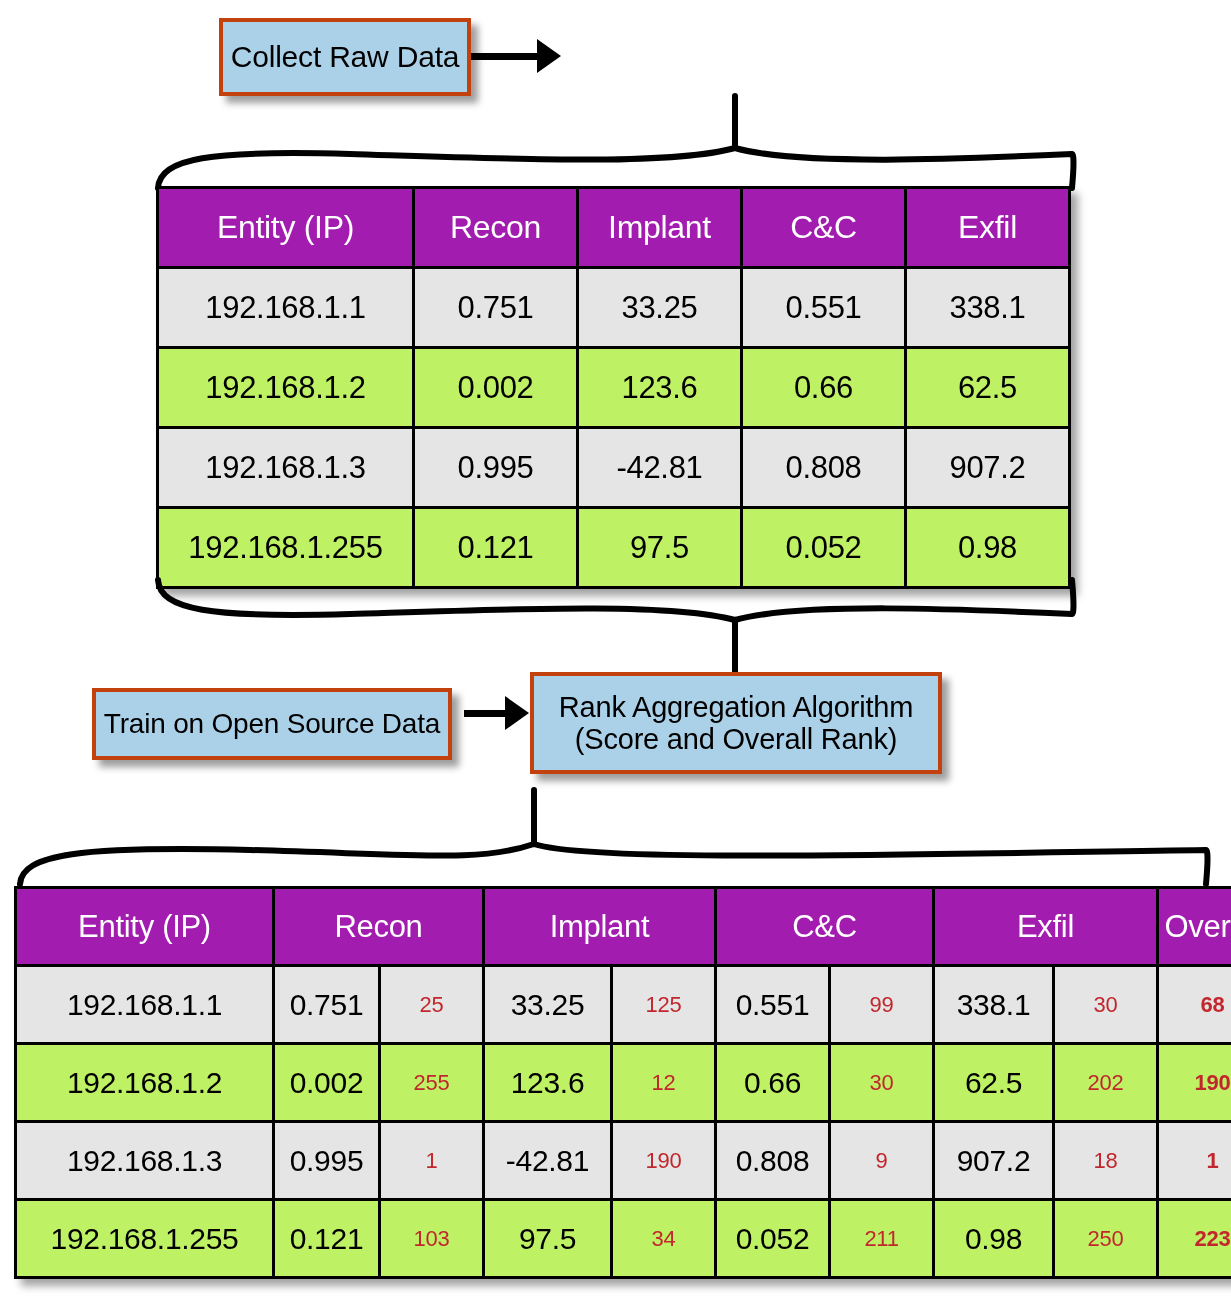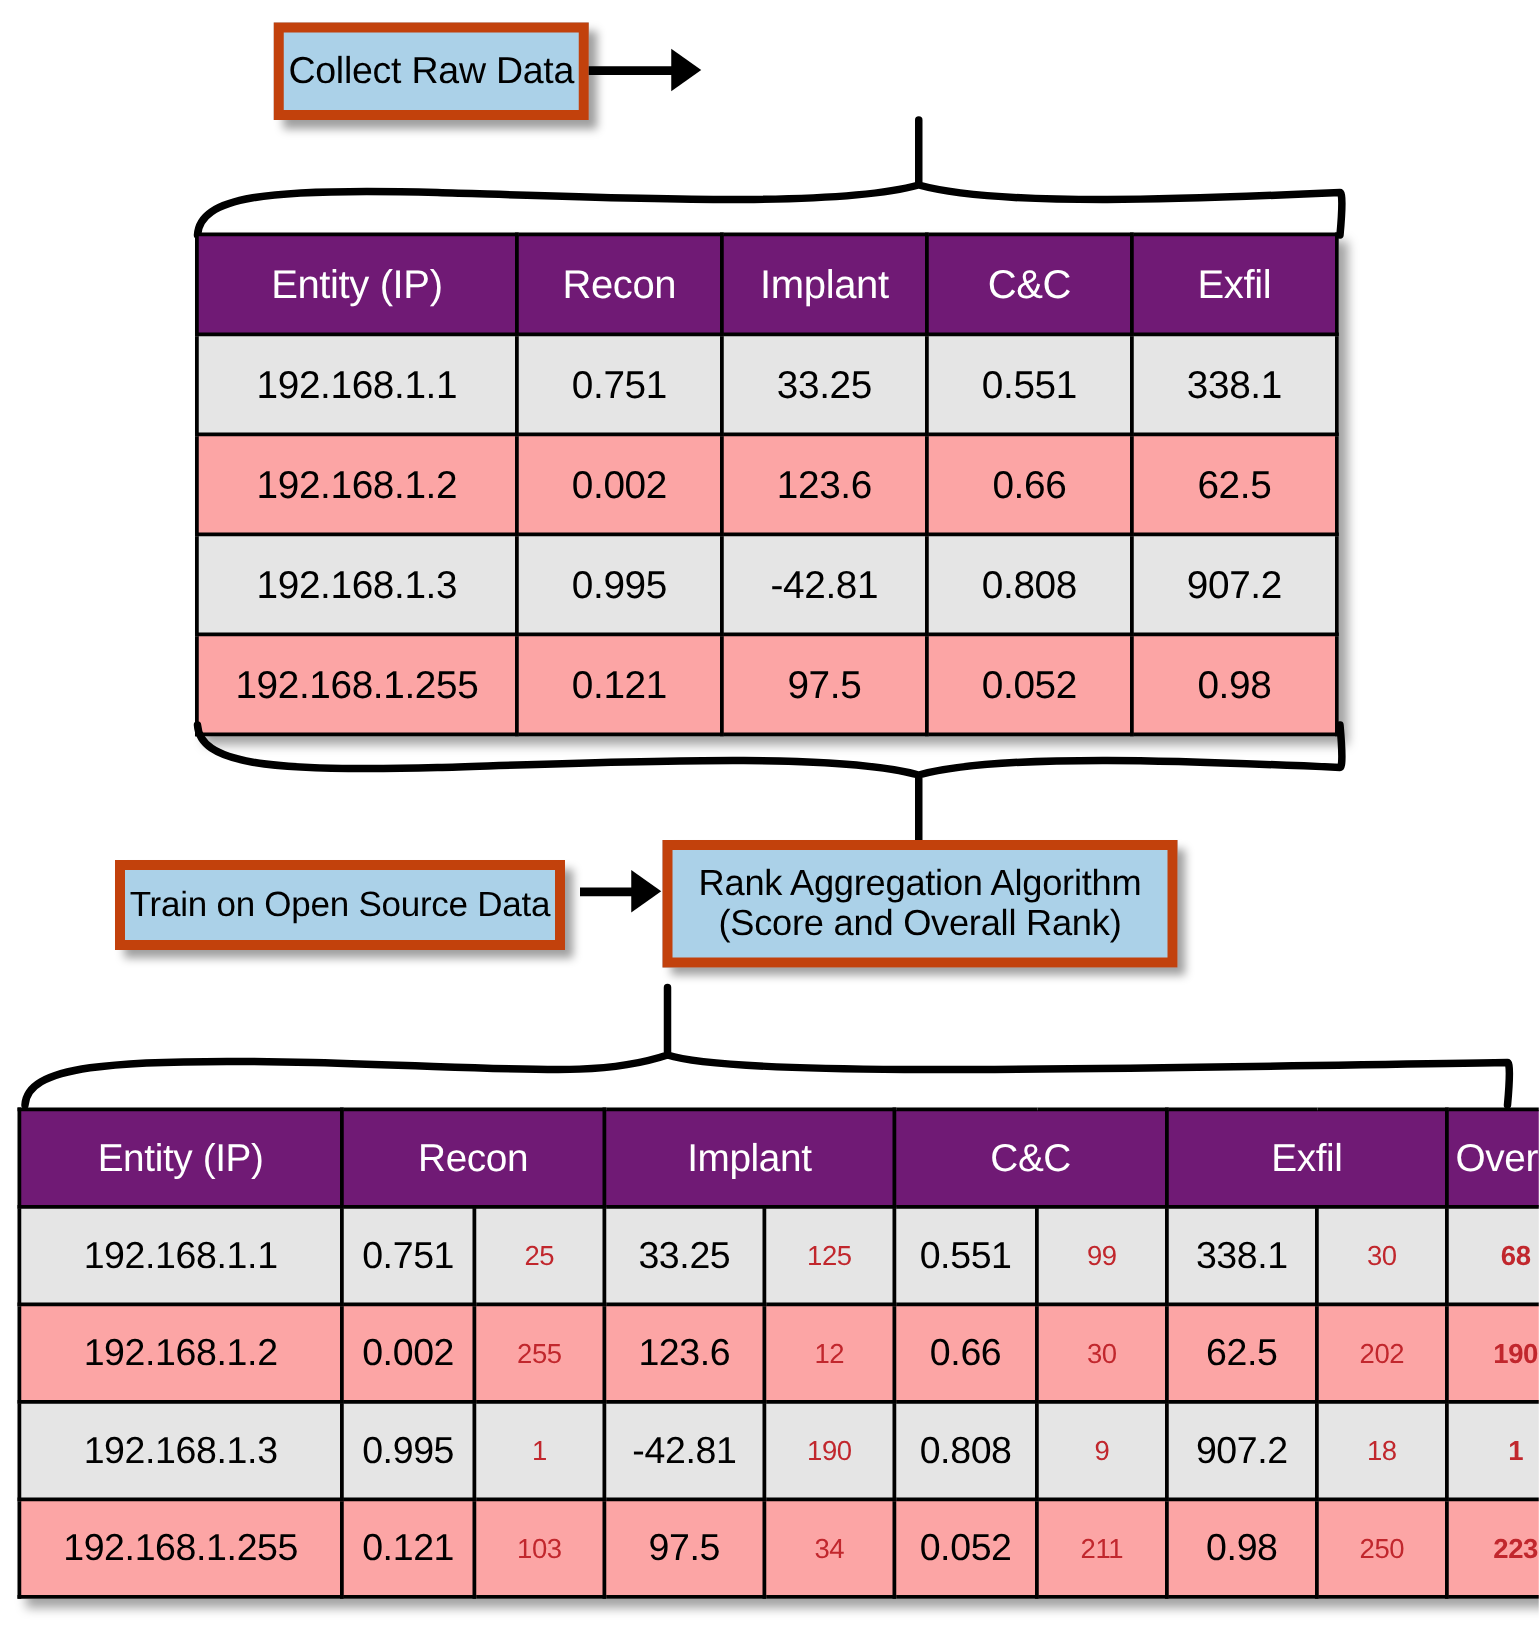--- a/index.html
+++ b/index.html
@@ -7,21 +7,21 @@
     width:1231px;height:1312px;position:relative;overflow:hidden;
     font-family:"Liberation Sans","DejaVu Sans",sans-serif;
     color:#000;
   }
   #stage{position:absolute;left:0;top:0;width:1231px;height:1312px;}
 
   
   .fbox{
     position:absolute;
     background:#abd1e8;
-    border:8px solid #c2410c;
+    border:4px solid #c2410c;
     box-sizing:border-box;
     display:flex;align-items:center;justify-content:center;
     text-align:center;
     box-shadow:7px 7px 7px rgba(0,0,0,.38);
     line-height:1.12;
     letter-spacing:-0.2px;
   }
   .fbox span{display:block;width:100%;}
   .fbox.two-line{flex-direction:column;}
 
@@ -54,24 +54,24 @@
     box-shadow:7px 7px 8px rgba(0,0,0,.36);
   }
   table.dtable th,table.dtable td{
     border:3px solid #000;
     text-align:center;
     padding:0;
     box-sizing:border-box;
     letter-spacing:-0.3px;
   }
   table.dtable th{
-    background:#701a75;color:#fff;font-weight:normal;
+    background:#a21caf;color:#fff;font-weight:normal;
   }
   td.rw{background:#e5e5e5;}
-  td.rb{background:#fca5a5;}
+  td.rb{background:#bef264;}
   td.rank{color:#c1272d;}
   td.overall{color:#c1272d;font-weight:bold;}
   th.overall-h{font-weight:bold;}
 
   
   #table1{left:156px;top:186px;width:912px;}
   #table1 th{height:80px;font-size:32px;}
   #table1 td{height:80px;font-size:31px;}
 
   

